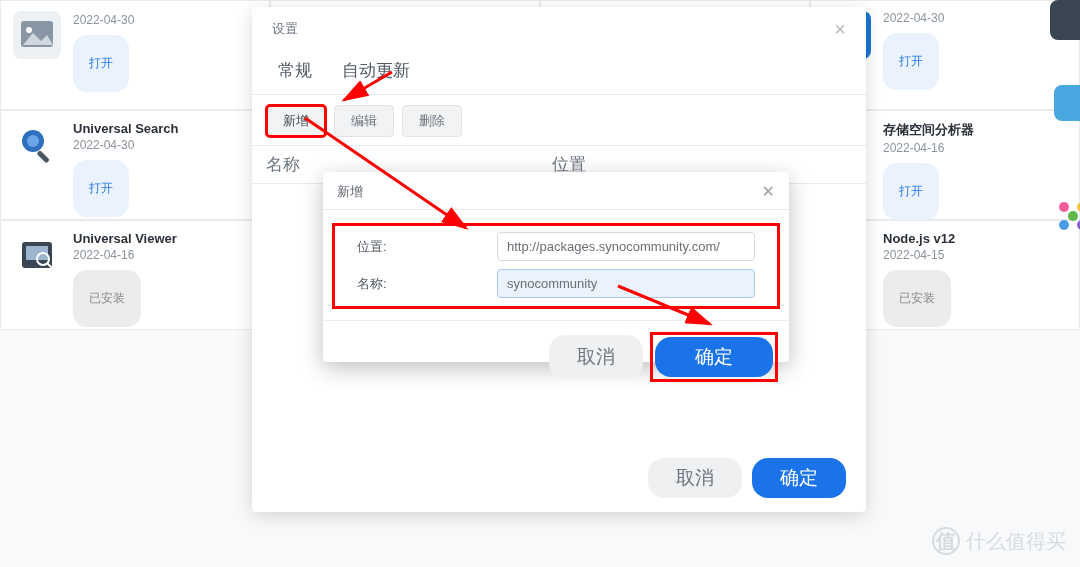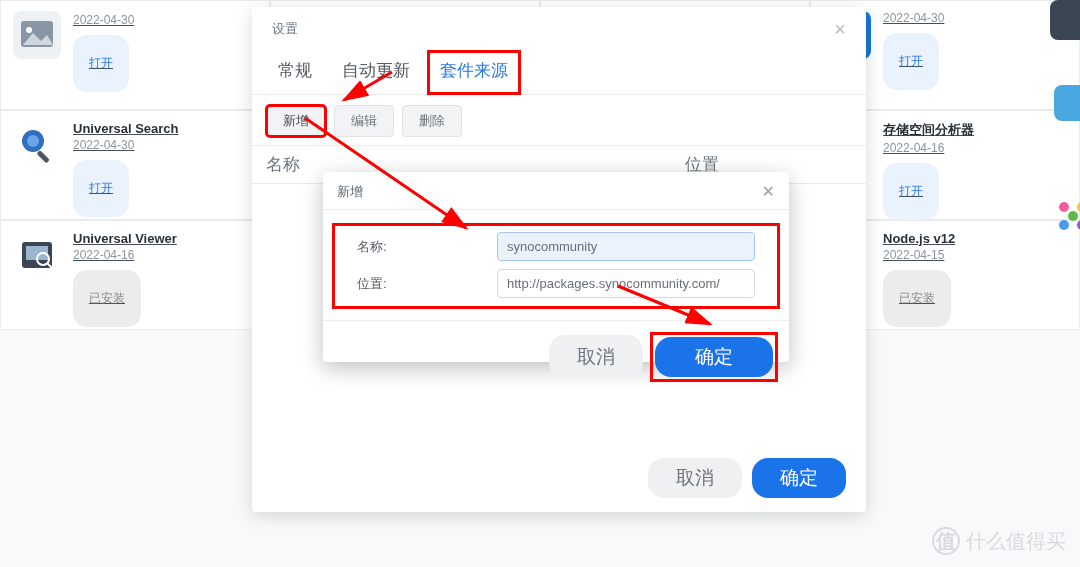--- a/index.html
+++ b/index.html
@@ -21,21 +21,21 @@
       gap: 0;
     }
     .tile {
       border: 1px solid #e8eaec;
       background: #fff;
       padding: 10px 12px;
       display: flex;
       gap: 12px;
     }
     .tile .ic { width: 48px; height: 48px; border-radius: 8px; flex: 0 0 48px; display:flex; align-items:center; justify-content:center;}
-    .tile .meta { display:flex; flex-direction:column; gap:2px;text-decoration:underline; }
+    .tile .meta { display:flex; flex-direction:column; gap:2px; }
     .tile .title { font-weight: 600; color:#2b3138; }
     .tile .date { color:#8b939c; font-size:12px; }
     .pill-btn {
       margin-top: 6px;
       width: fit-content;
       padding: 20px 16px;
       border-radius: 14px;
       background: #eaf2fd;
       color:#2a7ae2;
       font-size:12px;
@@ -87,21 +87,21 @@
     .tbar button:first-child { color:#414952; }
     .list-head {
       display:flex;
       border-top:1px solid #e8eaec;
       border-bottom:1px solid #e8eaec;
       padding: 7px 14px;
       color:#6d7680;
       font-size:17px;
     }
     .list-head .c1 { width: 286px; }
-    .list-head .c2 { flex:1;text-align:center; }
+    .list-head .c2 { flex:1; }
     .modal-foot {
       position:absolute; bottom: 14px; right: 20px;
       display:flex; gap:10px;
     }
     .btn-pill-grey, .btn-pill-blue {
       border:none; border-radius: 16px;
       padding: 7px 28px; font-size:19px; cursor:pointer;
     }
     .btn-pill-grey { background:#eef0f2; color:#6d7680; }
     .btn-pill-blue { background:#1a73e8; color:#fff; }
@@ -276,46 +276,45 @@
 </div>
 
 <div class="modal-overlay">
   <div class="modal-head">
     <span>设置</span>
     <span class="close">×</span>
   </div>
   <div class="tabs-row">
     <div class="tab">常规</div>
     <div class="tab">自动更新</div>
-    <div class="tab active hl-red">套件来源</div>
   </div>
   <div class="tbar">
     <button class="hl-red">新增</button>
     <button>编辑</button>
     <button>删除</button>
   </div>
   <div class="list-head">
     <div class="c1">名称</div>
     <div class="c2">位置</div>
   </div>
 
   <div class="inner">
     <div class="inner-head">
       <span>新增</span>
       <span class="x">✕</span>
     </div>
     <div class="inner-body">
       <div class="hl-box-inner-wrap">
         <div class="form-row">
+          <label>位置:</label>
+          <input value="http://packages.synocommunity.com/" style="">
+        </div>
+        <div class="form-row">
           <label>名称:</label>
           <input class="sel" value="synocommunity" style="">
-        </div>
-        <div class="form-row">
-          <label>位置:</label>
-          <input value="http://packages.synocommunity.com/" style="">
         </div>
       </div>
     </div>
     <div class="inner-foot">
       <button class="btn-pill-grey">取消</button>
       <span class="ok-hl">
         <button class="btn-pill-blue" style="padding-left:40px;padding-right:40px;">确定</button>
       </span>
     </div>
   </div>

